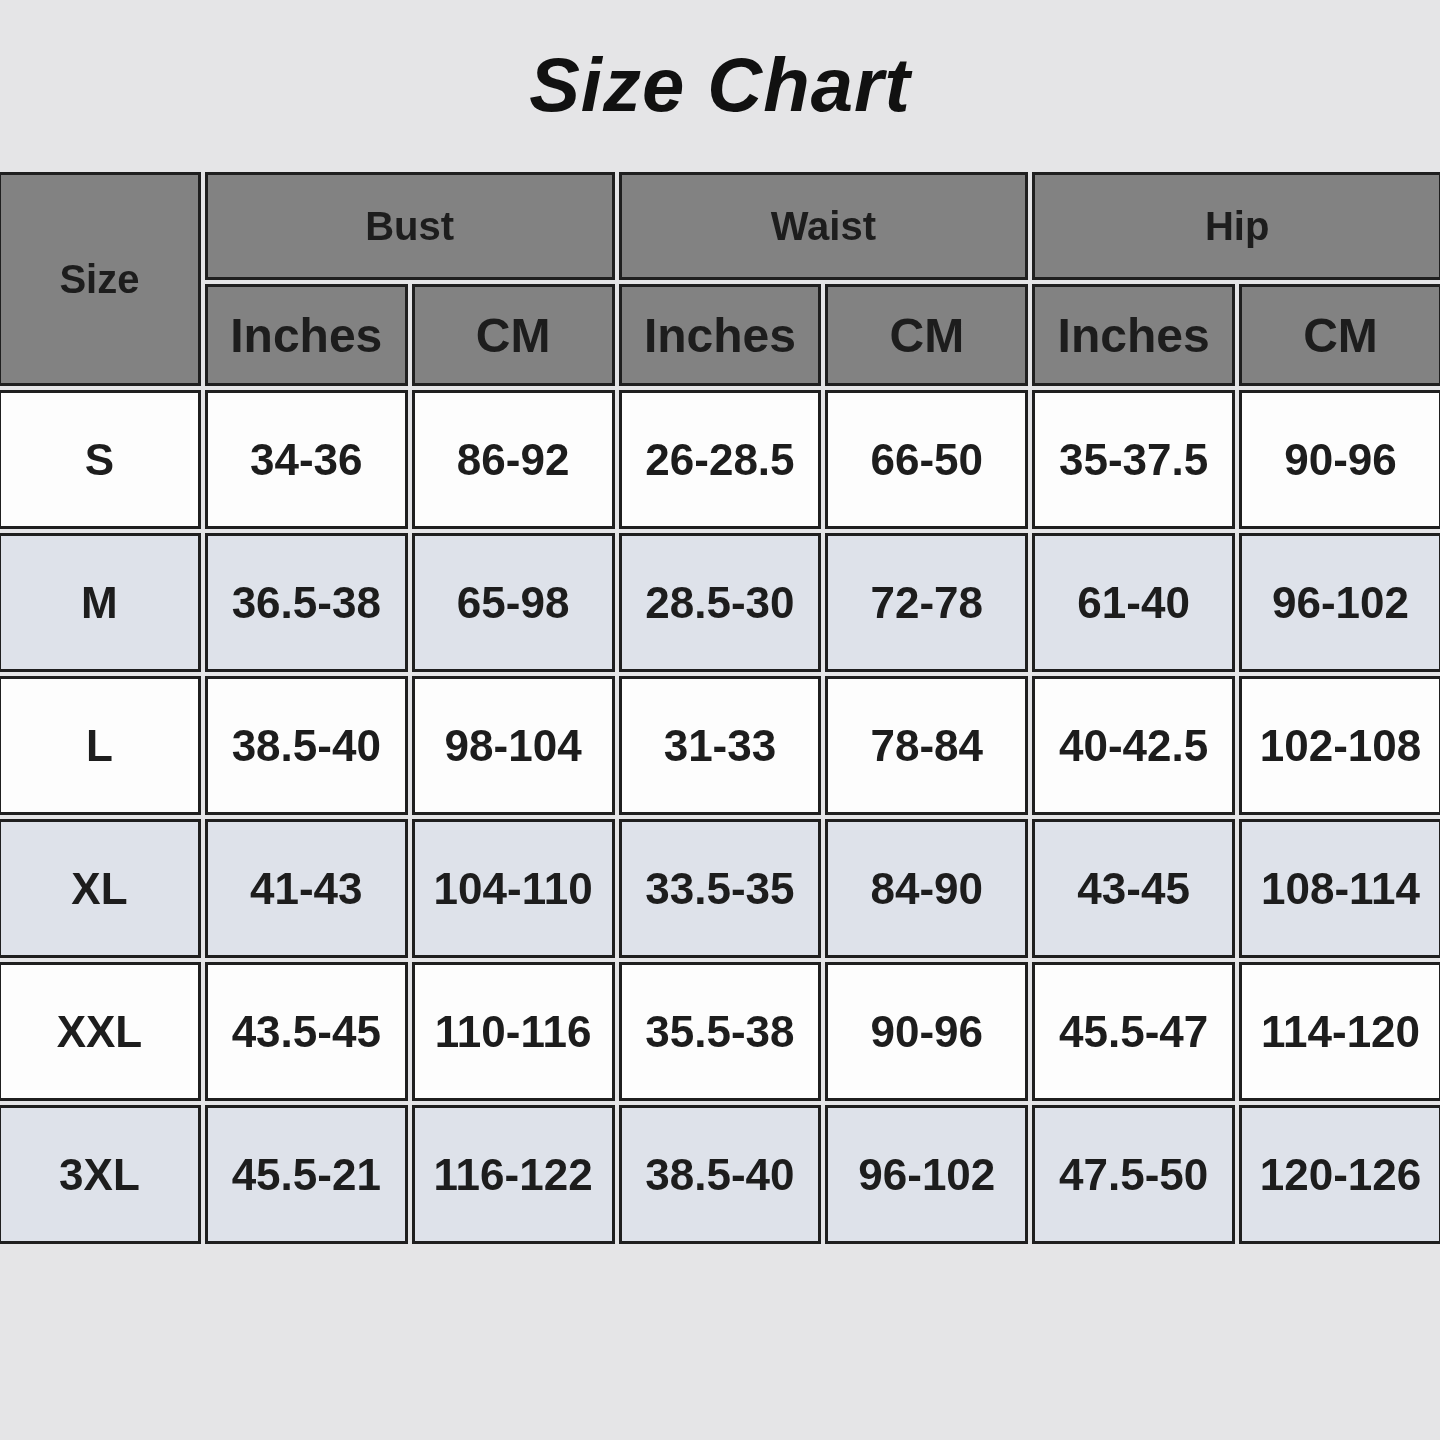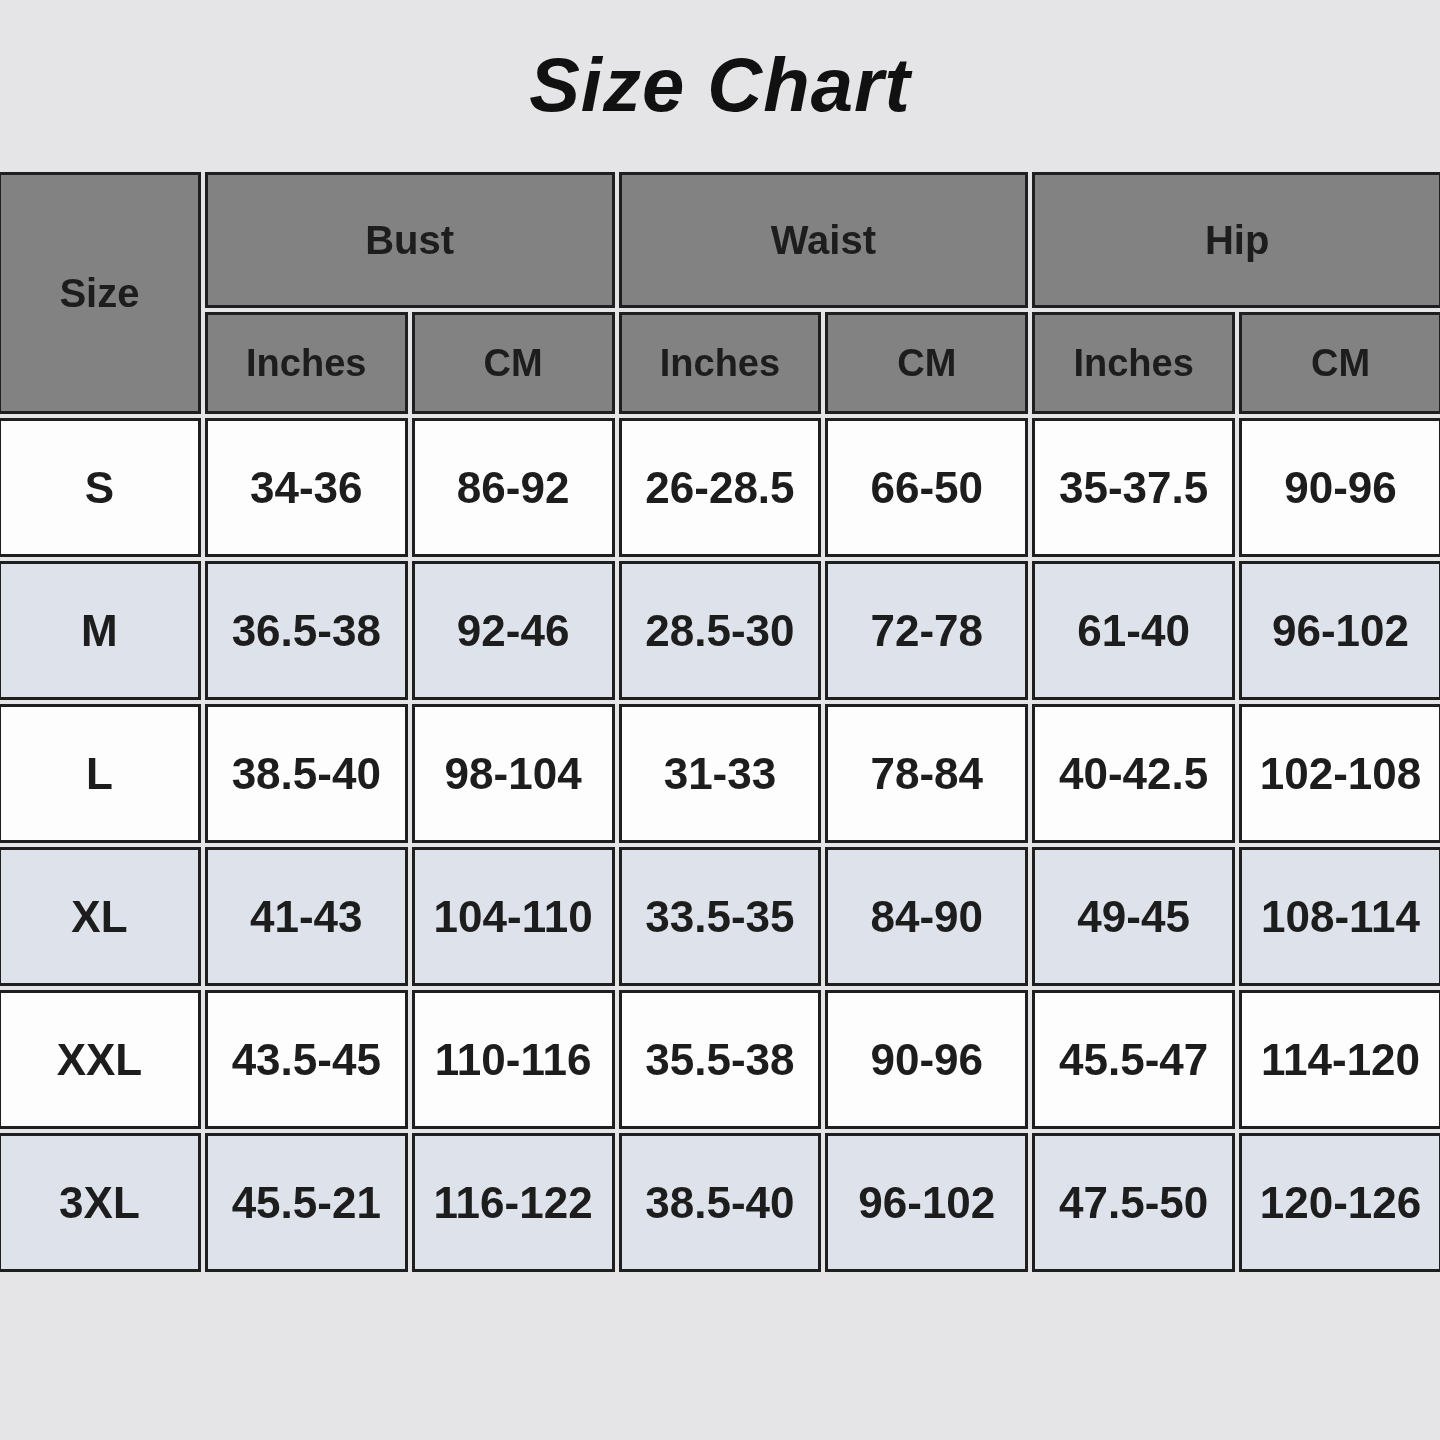--- a/index.html
+++ b/index.html
@@ -40,26 +40,26 @@
     border: 3px solid #1f1f1f;
     text-align: center;
     vertical-align: middle;
     font-weight: bold;
     color: #1d1d1d;
     overflow: hidden;
   }
   th.group-header, th.corner {
     background: #828282;
     font-size: 40px;
-    height: 136px;
+    height: 108px;
   }
   th.sub-header {
     background: #828282;
     color: #e02525;
-    font-size: 38px;
+    font-size: 48px;
     height: 102px;
   }
   td.size-cell, td.val-cell {
     font-size: 44px;
     height: 139px;
   }
   tr.row-even td { background: #fdfdfd; }
   tr.row-odd td  { background: #dee2ea; }
 </style>
 </head>
@@ -101,21 +101,21 @@
       <td class="val-cell">86-92</td>
       <td class="val-cell">26-28.5</td>
       <td class="val-cell">66-50</td>
       <td class="val-cell">35-37.5</td>
       <td class="val-cell">90-96</td>
     </tr>
 
     <tr class="row-odd">
       <td class="size-cell">M</td>
       <td class="val-cell">36.5-38</td>
-      <td class="val-cell">92-46</td>
+      <td class="val-cell">65-98</td>
       <td class="val-cell">28.5-30</td>
       <td class="val-cell">72-78</td>
       <td class="val-cell">61-40</td>
       <td class="val-cell">96-102</td>
     </tr>
 
     <tr class="row-even">
       <td class="size-cell">L</td>
       <td class="val-cell">38.5-40</td>
       <td class="val-cell">98-104</td>
@@ -124,21 +124,21 @@
       <td class="val-cell">40-42.5</td>
       <td class="val-cell">102-108</td>
     </tr>
 
     <tr class="row-odd">
       <td class="size-cell">XL</td>
       <td class="val-cell">41-43</td>
       <td class="val-cell">104-110</td>
       <td class="val-cell">33.5-35</td>
       <td class="val-cell">84-90</td>
-      <td class="val-cell">49-45</td>
+      <td class="val-cell">43-45</td>
       <td class="val-cell">108-114</td>
     </tr>
 
     <tr class="row-even">
       <td class="size-cell">XXL</td>
       <td class="val-cell">43.5-45</td>
       <td class="val-cell">110-116</td>
       <td class="val-cell">35.5-38</td>
       <td class="val-cell">90-96</td>
       <td class="val-cell">45.5-47</td>

